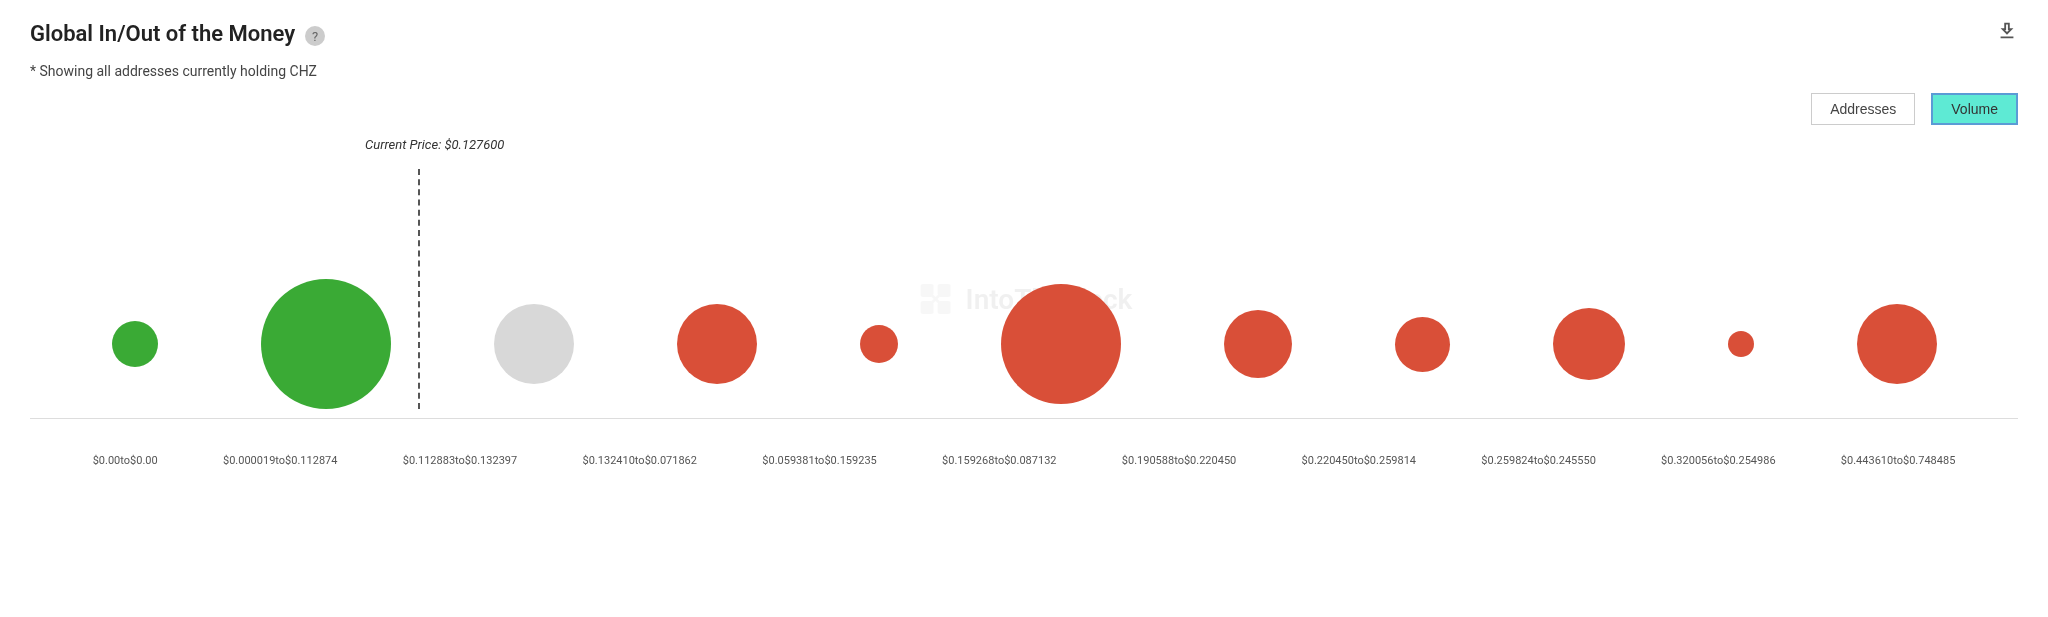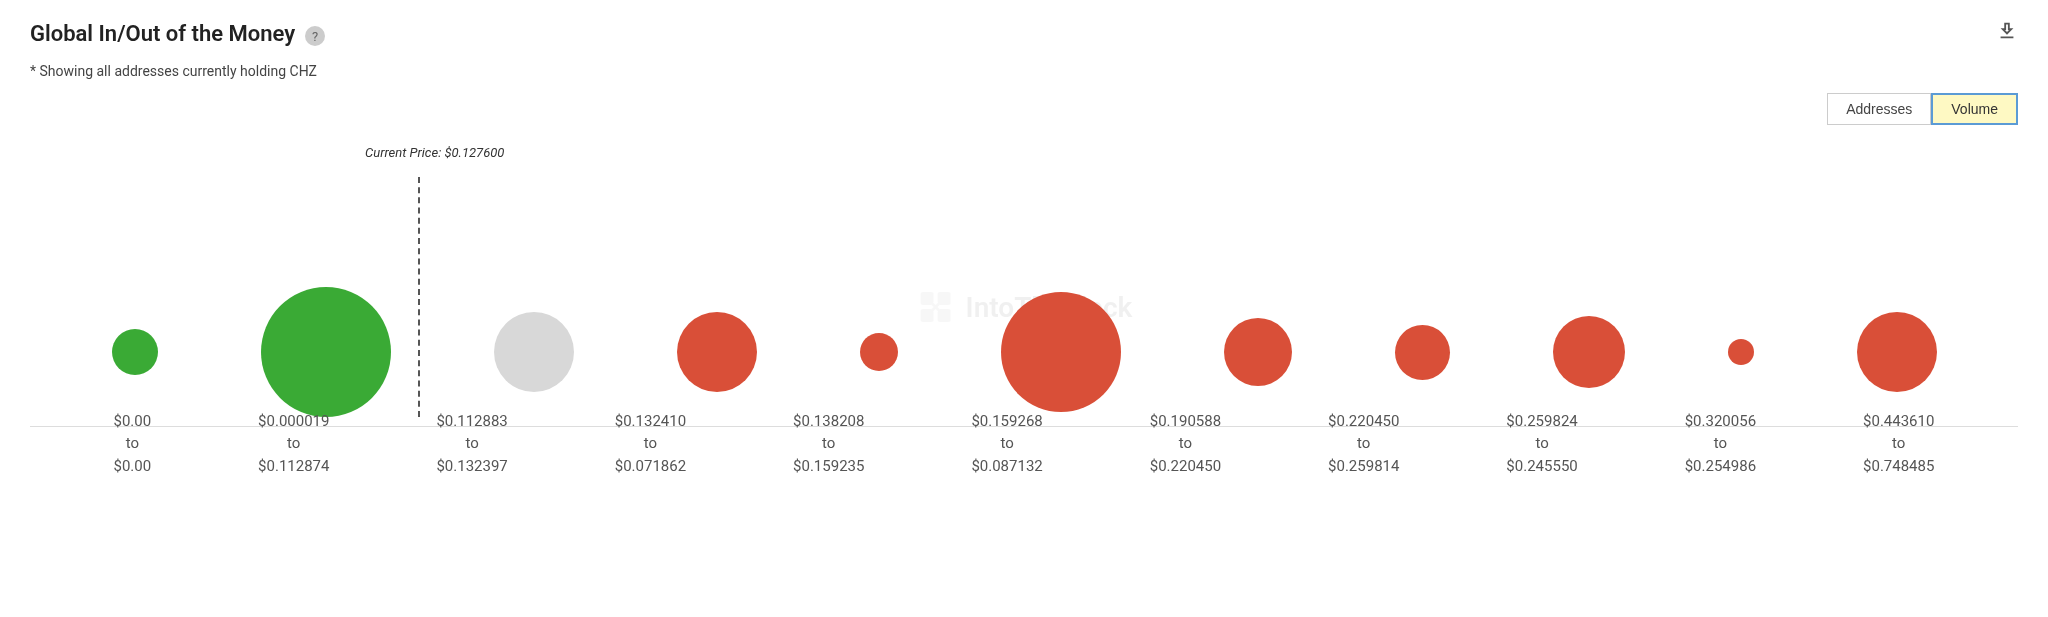--- a/index.html
+++ b/index.html
@@ -82,36 +82,36 @@
       border-radius: 50%;
     }
 
     .dot-green { background: #3aaa35; }
     .dot-gray { background: #d0d0d0; }
     .dot-red { background: #d94f38; }
 
     .controls {
       display: flex;
       justify-content: flex-end;
-      gap: 0;
-      margin-bottom: 12px;
+      gap: 16px;
+      margin-bottom: 4px;
     }
 
     .btn {
       padding: 6px 18px;
       font-size: 14px;
       border: 1px solid #ccc;
       background: #fff;
       cursor: pointer;
       color: #444;
     }
 
     .btn-active {
       border: 2px solid #5b9bd5;
-      background: #fef9c3;
+      background: #5eead4;
       color: #333;
       font-weight: 500;
     }
 
     .chart-area {
       position: relative;
       width: 100%;
       height: 340px;
     }
 
@@ -177,23 +177,23 @@
       bottom: 0;
       left: 0;
       right: 0;
       display: flex;
       justify-content: space-around;
       padding: 0 30px;
     }
 
     .label-group {
       display: flex;
-      flex-direction: column;
-      align-items: center;
-      font-size: 15px;
+      flex-direction: row;
+      align-items: center;
+      font-size: 11px;
       color: #555;
       text-align: center;
       line-height: 1.5;
     }
 
     .watermark {
       position: absolute;
       top: 50%;
       left: 50%;
       transform: translate(-50%, -50%);
@@ -328,21 +328,21 @@
         <span>$0.132397</span>
       </div>
 
       <div class="label-group">
         <span>$0.132410</span>
         <span>to</span>
         <span>$0.071862</span>
       </div>
 
       <div class="label-group">
-        <span>$0.138208</span>
+        <span>$0.059381</span>
         <span>to</span>
         <span>$0.159235</span>
       </div>
 
       <div class="label-group">
         <span>$0.159268</span>
         <span>to</span>
         <span>$0.087132</span>
       </div>
 

